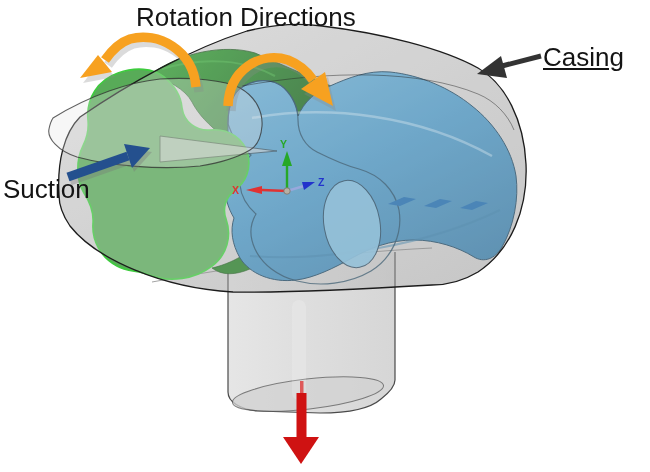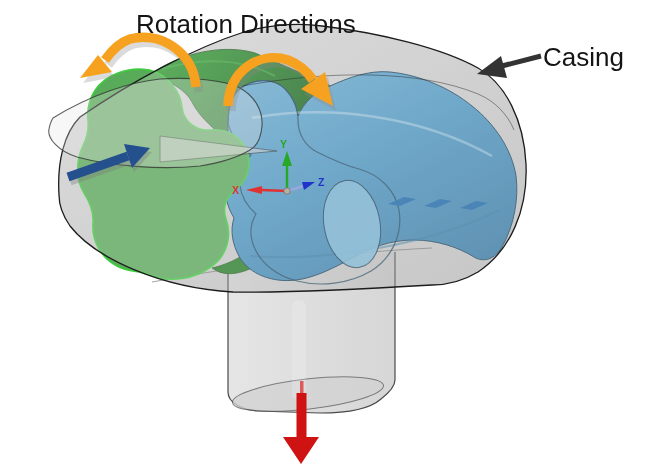--- a/index.html
+++ b/index.html
@@ -5,22 +5,22 @@
   html,body{margin:0;padding:0;background:#fff;}
   #stage{
     position:relative;width:650px;height:472px;background:#ffffff;
     font-family:"Liberation Sans", sans-serif;overflow:hidden;
   }
   #scene{position:absolute;left:0;top:0;}
   .lbl{
     position:absolute;color:#141414;font-size:26px;line-height:1.1;
     white-space:nowrap;letter-spacing:0px;
   }
-  #title{left:136px;top:10px;text-align:right;}
-  #casing-label{left:543px;top:43px;}
+  #title{left:136px;top:3px;text-align:right;}
+  #casing-label{left:543px;top:43px;text-decoration:underline;}
   #suction-label{left:3px;top:175px;}
   #discharge-label{left:328px;top:435px;}
 </style>
 </head>
 <body>
 
 <div id="stage">
 
   <svg id="scene" width="650" height="472" viewBox="0 0 650 472">
     <defs>
@@ -180,13 +180,14 @@
 
     <g>
       <rect x="300" y="381" width="3.5" height="14" fill="#de5a5a"></rect>
       <rect x="296.5" y="393" width="10" height="45" fill="#cf1212"></rect>
       <polygon points="283,437 319,437 301,464" fill="#cf1212"></polygon>
     </g>
   </svg>
 
   <div id="title" class="lbl">Rotation Directions</div>
   <div id="casing-label" class="lbl">Casing</div>
+  <div id="suction-label" class="lbl">Suction</div>
 </div>
 
 </body></html>

